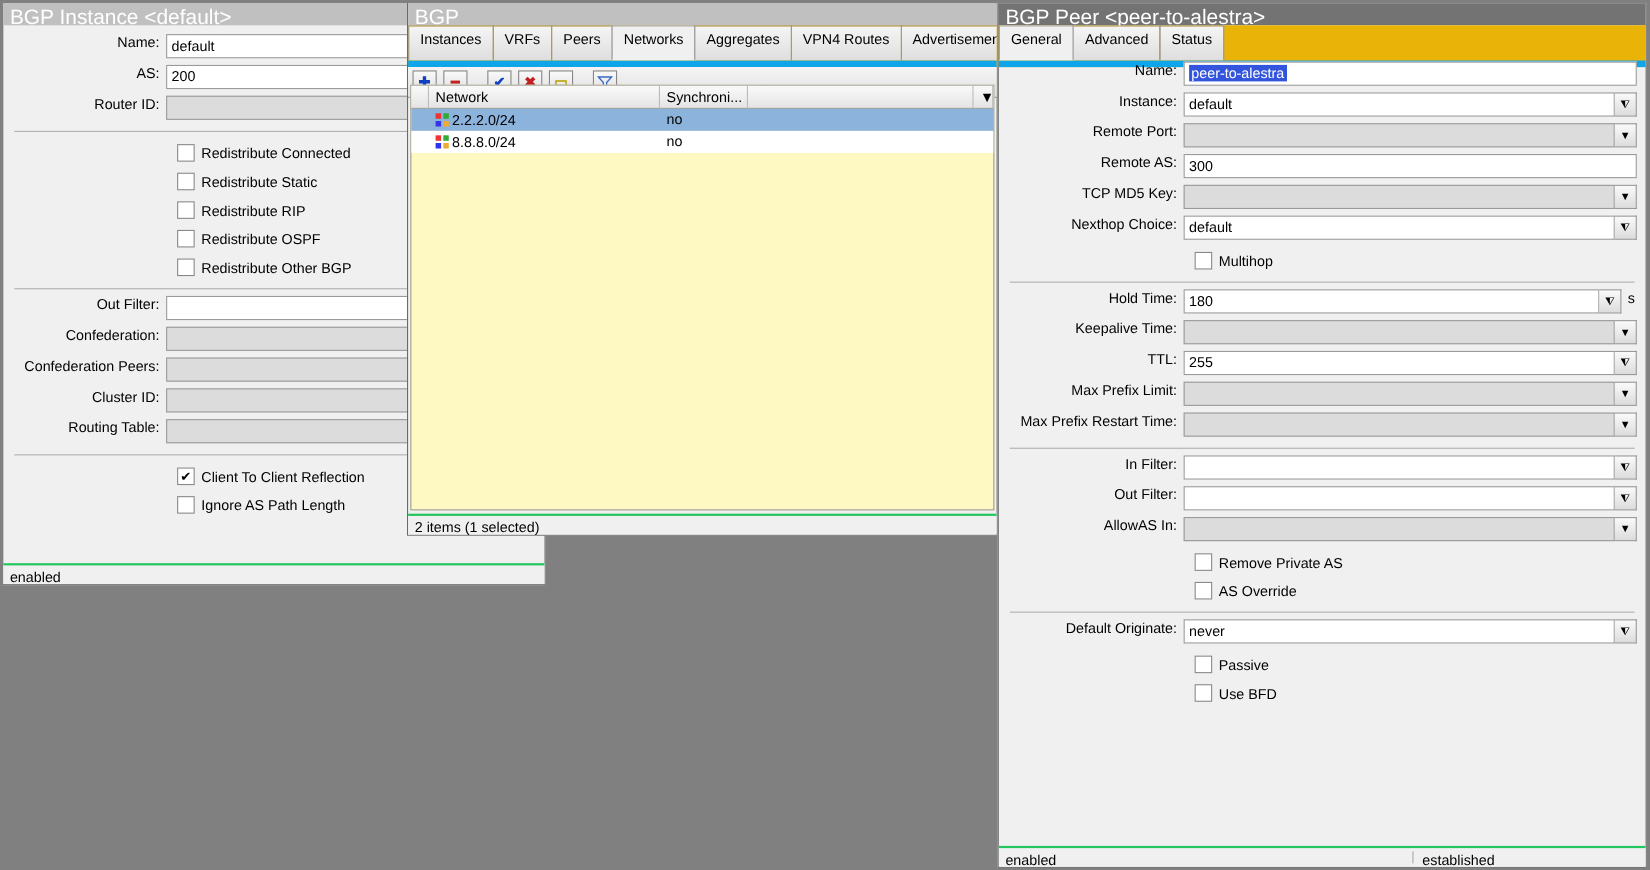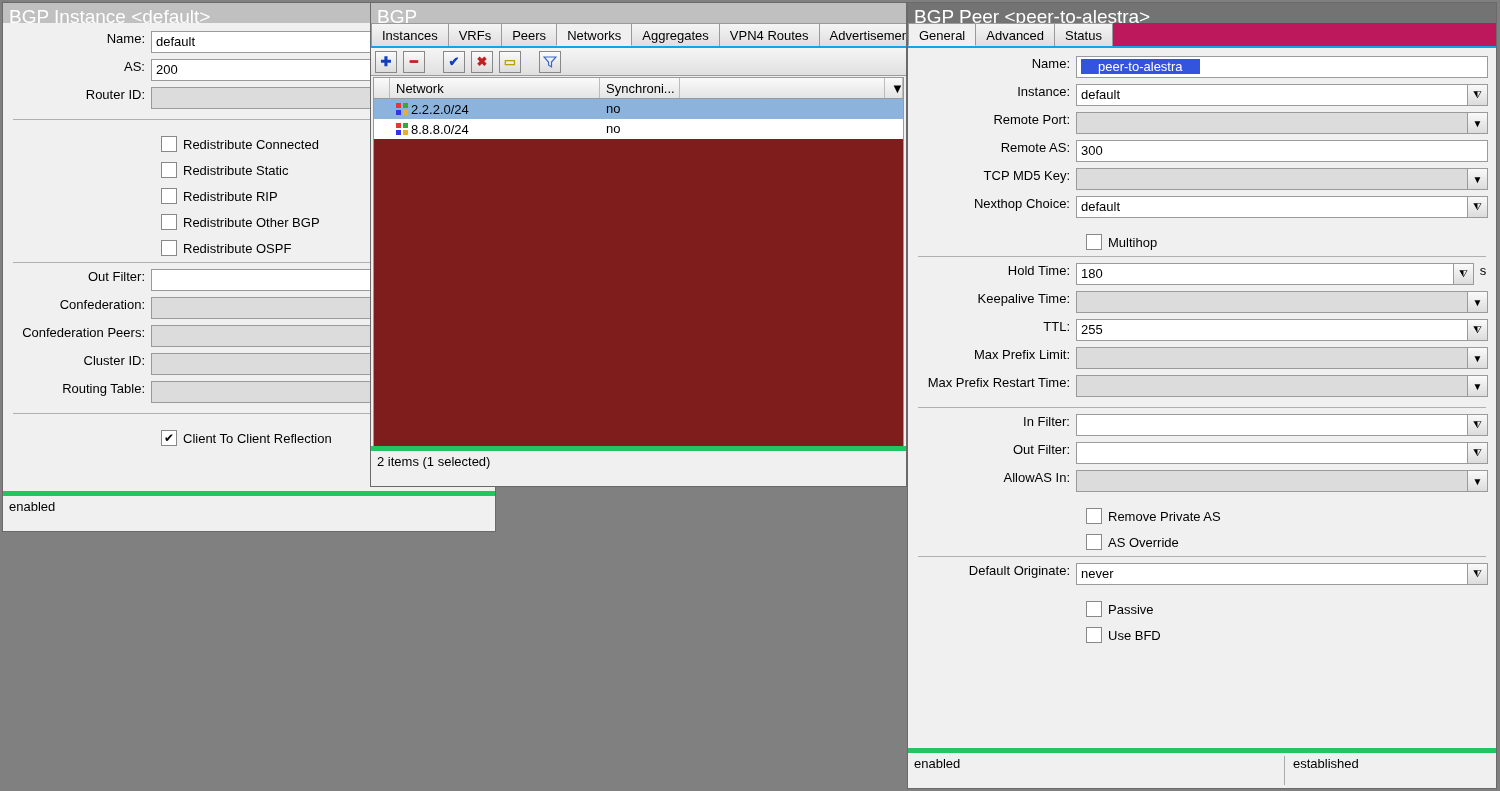--- a/index.html
+++ b/index.html
@@ -9,47 +9,47 @@
   .titlebar.active{background:#737373}
   .row{display:flex;align-items:flex-start;height:26px;margin:2px 0}
   .lbl{width:140px;text-align:right;padding-right:6px;white-space:nowrap}
   .tf{flex:1;height:22px;border:1px solid #9a9a9a;background:#fff;padding:0 4px;line-height:20px}
   .tf.gray{background:#dcdcdc}
   .dd{width:20px;height:22px;border:1px solid #9a9a9a;border-left:none;background:linear-gradient(#fafafa,#dcdcdc);display:flex;align-items:center;justify-content:center;font-size:10px;cursor:pointer}
   .updown{width:20px;height:22px;display:flex;flex-direction:column}
   .updown div{flex:1;border:1px solid #9a9a9a;border-left:none;background:linear-gradient(#fafafa,#dcdcdc);display:flex;align-items:center;justify-content:center;font-size:7px;cursor:pointer}
   .updown div:first-child{border-bottom:none}
   .cb{width:16px;height:16px;border:1px solid #888;background:#fff;margin-right:6px;display:inline-flex;align-items:center;justify-content:center;font-size:12px;cursor:pointer}
-  .ckrow{display:flex;align-items:flex-end;height:26px;padding-left:150px}
+  .ckrow{display:flex;align-items:center;height:26px;padding-left:150px}
   .sep{border-top:1px solid #b0b0b0;margin:6px 2px}
-  .tabs{display:flex;background:#be185d;border-bottom:2px solid #0ea5e9;height:25px;overflow:hidden}
+  .tabs{display:flex;background:#eab308;border-bottom:6px solid #0ea5e9;height:38px;overflow:hidden}
   .tab{padding:4px 10px;border:1px solid #9a9a9a;border-bottom:none;background:linear-gradient(#f5f5f5,#dedede);margin-right:-1px;cursor:pointer;white-space:nowrap}
   .tab.active{background:#f0f0f0;border-bottom:1px solid #f0f0f0;position:relative;z-index:1}
   .toolbar{height:28px;border-bottom:1px solid #9a9a9a;display:flex;align-items:center;gap:6px;padding:0 4px;background:linear-gradient(#f5f5f5,#e0e0e0)}
   .tbtn{width:22px;height:22px;border:1px solid #888;background:linear-gradient(#fafafa,#dcdcdc);display:flex;align-items:center;justify-content:center;font-weight:bold;cursor:pointer}
   .hdr{display:flex;height:21px;background:linear-gradient(#fafafa,#e4e4e4);border-bottom:1px solid #9a9a9a}
   .hdr div{border-right:1px solid #bbb;padding:3px 6px}
   .trow{display:flex;height:20px;background:#fff}
   .trow.sel{background:#8cb3dc}
   .trow div{padding:2px 6px}
   .netcol{width:210px;display:flex;align-items:center;gap:3px}
   .sync{width:80px}
   .netico{width:12px;height:12px;display:inline-block;background:
     linear-gradient(#e33,#e33) 0 0/5px 5px no-repeat,
     linear-gradient(#3a3,#3a3) 7px 0/5px 5px no-repeat,
     linear-gradient(#33e,#33e) 0 7px/5px 5px no-repeat,
     linear-gradient(#ea3,#ea3) 7px 7px/5px 5px no-repeat}
-  .status{position:absolute;bottom:0;left:0;right:0;height:40px;border-top:5px solid #22c55e;background:#f0f0f0;padding:3px 6px;display:flex}
+  .status{position:absolute;bottom:0;left:0;right:0;height:19px;border-top:2px solid #22c55e;background:#f0f0f0;padding:3px 6px;display:flex}
   .status div{border-right:1px solid #aaa;padding-right:8px;margin-right:8px}
   .status div:last-child{border-right:none}
   .formarea{padding:6px 8px;overflow:auto;position:absolute;top:20px;bottom:24px;left:0;right:0}
   .formarea2{padding:6px 8px;overflow:auto;position:absolute;top:45px;bottom:24px;left:0;right:0}
-  .tablearea{position:absolute;top:74px;bottom:22px;left:2px;right:2px;border:1px solid #9a9a9a;background:#7f1d1d}
+  .tablearea{position:absolute;top:74px;bottom:22px;left:2px;right:2px;border:1px solid #9a9a9a;background:#fef9c3}
   .unit{width:14px;text-align:center;padding-left:4px}
-  .selected-text{background:#3355dd;color:#fff;padding:0 17px}
+  .selected-text{background:#3355dd;color:#fff;padding:0 2px}
 </style>
 </head>
 <body>
 
 <div class="win" style="left:2px;top:2px;width:494px;height:530px">
  <div class="titlebar">BGP Instance &lt;default&gt;</div>
  <div class="formarea">
   <div class="row">
         <div class="lbl">Name:</div>
         <div class="tf">default</div>
@@ -71,25 +71,25 @@
   <div class="ckrow">
         <span class="cb"></span>
         <span>Redistribute Static</span>
       </div>
   <div class="ckrow">
         <span class="cb"></span>
         <span>Redistribute RIP</span>
       </div>
   <div class="ckrow">
         <span class="cb"></span>
+        <span>Redistribute OSPF</span>
+      </div>
+  <div class="ckrow">
+        <span class="cb"></span>
         <span>Redistribute Other BGP</span>
-      </div>
-  <div class="ckrow">
-        <span class="cb"></span>
-        <span>Redistribute OSPF</span>
       </div>
   <div class="sep"></div>
   <div class="row">
         <div class="lbl">Out Filter:</div>
         <div class="tf"></div>
         <div class="dd">⧨</div>
       </div>
   <div class="row">
         <div class="lbl">Confederation:</div>
         <div class="tf gray"></div>
@@ -110,20 +110,24 @@
       </div>
   <div class="row">
         <div class="lbl">Routing Table:</div>
         <div class="tf gray"></div>
         <div class="dd">▼</div>
       </div>
   <div class="sep"></div>
   <div class="ckrow">
         <span class="cb">✔</span>
         <span>Client To Client Reflection</span>
+      </div>
+  <div class="ckrow">
+        <span class="cb"></span>
+        <span>Ignore AS Path Length</span>
       </div>
  </div>
  <div class="status">
       <div>enabled</div>
     </div>
 </div>
 
 <div class="win" style="left:370px;top:2px;width:537px;height:485px">
  <div class="titlebar">BGP</div>
  <div class="tabs">

